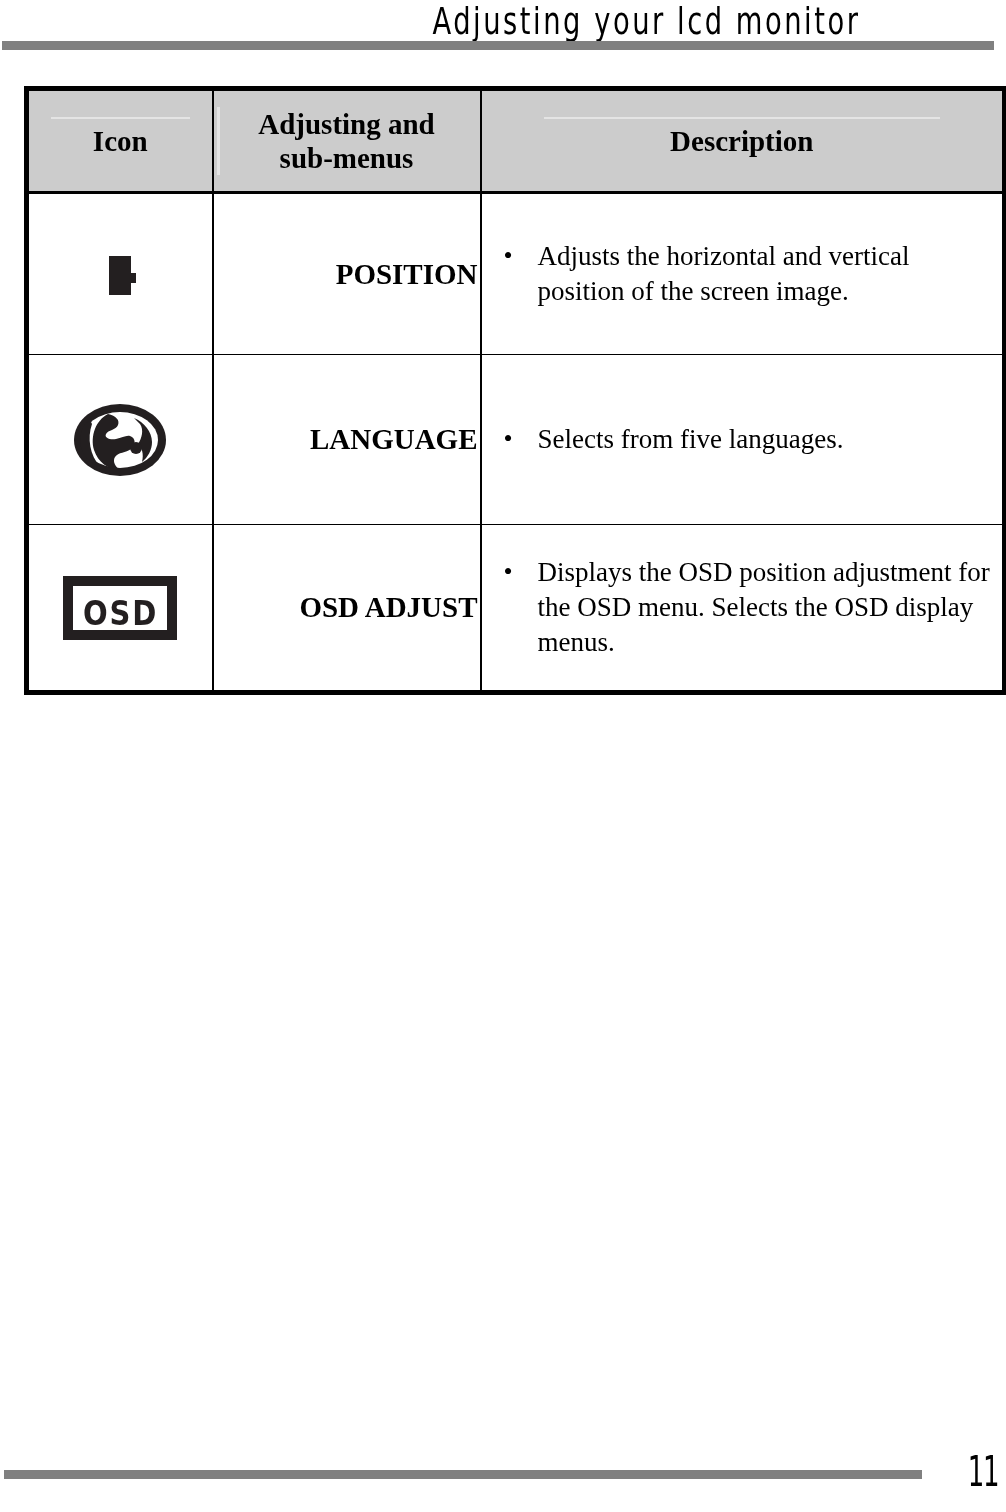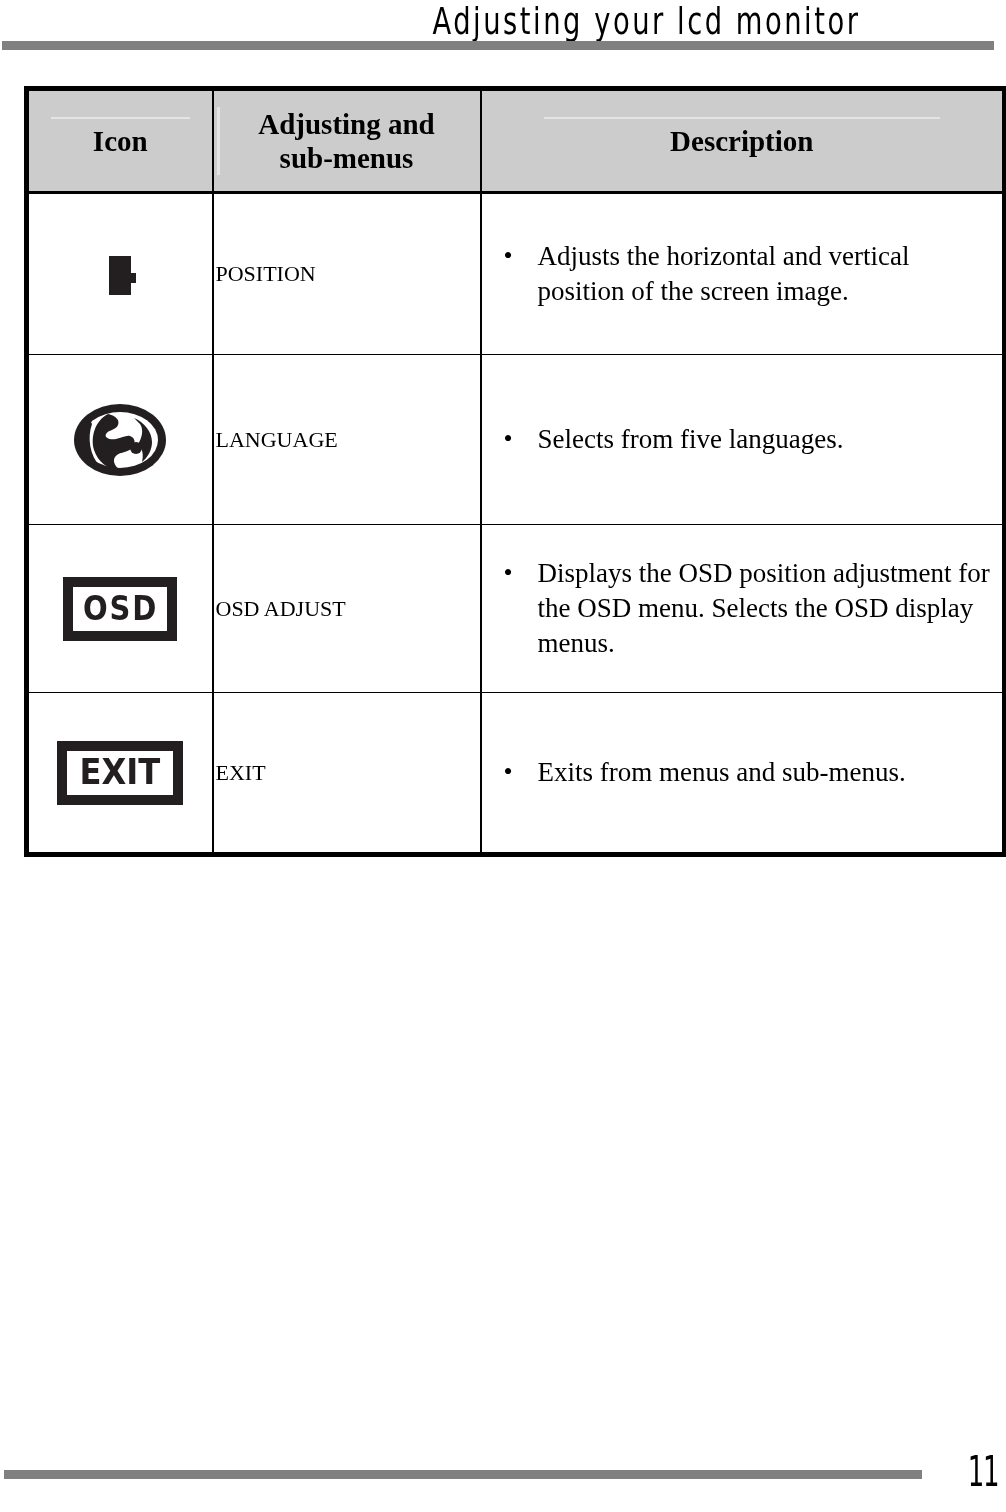--- a/index.html
+++ b/index.html
@@ -96,23 +96,23 @@
     background: #ffffff;
   }
   tbody td:last-child { border-right: none; }
   tbody tr:last-child td { border-bottom: none; }
 
   td.cell-icon {
     text-align: center;
     padding: 8px 0;
   }
   td.cell-label {
-    text-align: left;
-    font-weight: normal;
-    font-size: 22px;
+    text-align: right;
+    font-weight: bold;
+    font-size: 29px;
     padding: 8px 2px;
     white-space: nowrap;
   }
   td.cell-desc {
     padding: 6px 10px 6px 16px;
     font-size: 27px;
   }
 
   .bullet-line {
     display: flex;
@@ -154,21 +154,21 @@
     box-sizing: border-box;
     background: #ffffff;
   }
 
   
   .icon-textframe {
     border: 10px solid #231f20;
     background: #ffffff;
     box-sizing: border-box;
     display: flex;
-    align-items: center;
+    align-items: flex-end;
     justify-content: center;
   }
   .icon-osd {
     width: 114px;
     height: 64px;
   }
   .icon-osd span {
     font-family: "DejaVu Sans", "Liberation Sans", sans-serif;
     font-weight: bold;
     font-size: 33px;
@@ -339,34 +339,18 @@
       <td class="cell-label">OSD ADJUST</td>
       <td class="cell-desc">
         <div class="bullet-line">
           <span class="bullet-dot">•</span>
           <span class="bullet-text">Displays the OSD position adjustment for the OSD menu. Selects the OSD display menus.</span>
         </div>
       </td>
     </tr>
 
 
-    <tr style="height:162px;">
-      <td class="cell-icon">
-        <span class="icon-box">
-          <span class="icon-textframe icon-exit">
-            <span>EXIT</span>
-          </span>
-        </span>
-      </td>
-      <td class="cell-label">EXIT</td>
-      <td class="cell-desc">
-        <div class="bullet-line">
-          <span class="bullet-dot">•</span>
-          <span class="bullet-text">Exits from menus and sub-menus.</span>
-        </div>
-      </td>
-    </tr>
 
   </tbody>
 </table>
 
 <div id="footer-rule"></div>
 <div id="page-number">11</div>
 
 </body></html>

